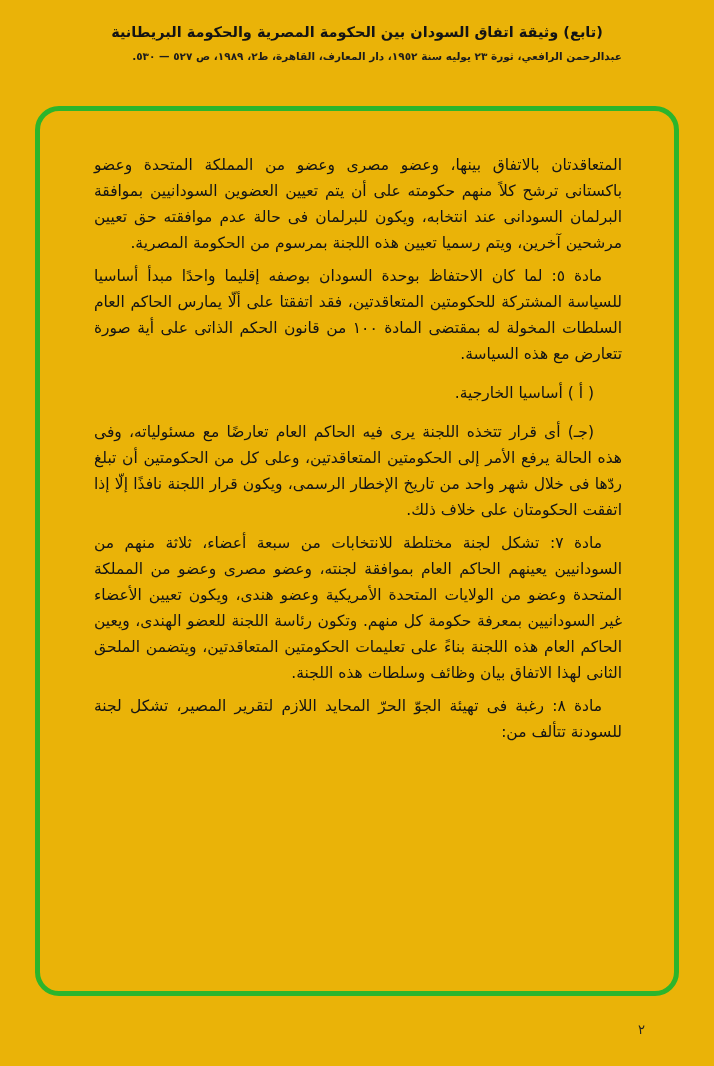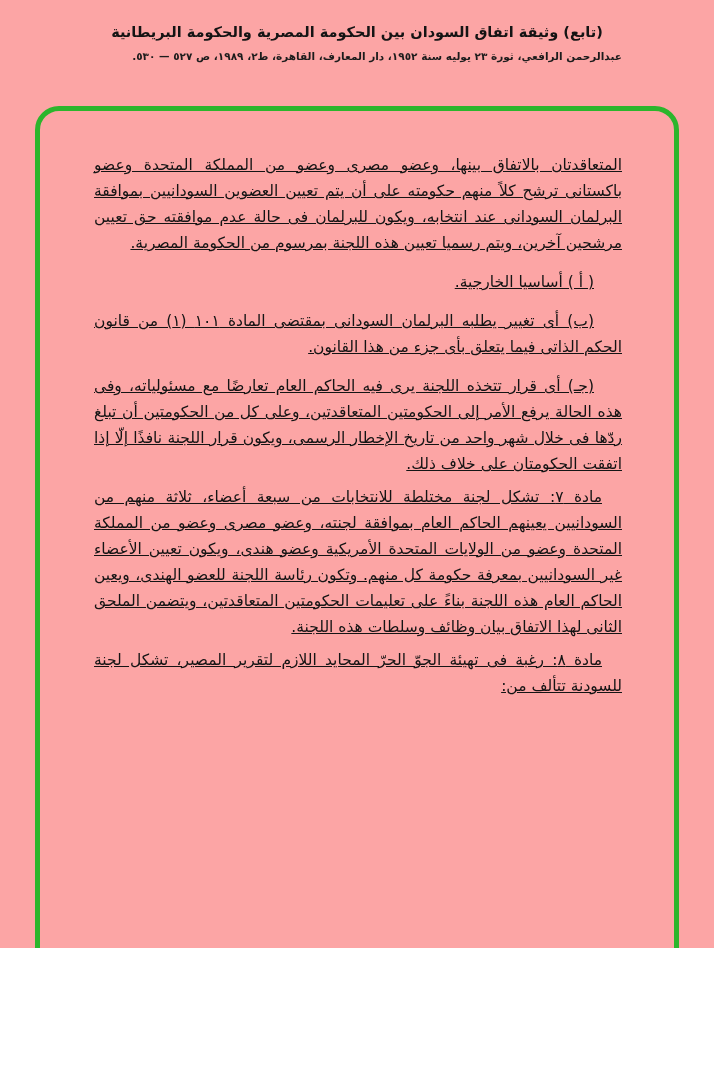--- a/index.html
+++ b/index.html
@@ -1,21 +1,21 @@
 <!DOCTYPE html>
 <html lang="ar"><head>
 <meta charset="utf-8">
 <style>
   * { margin: 0; padding: 0; box-sizing: border-box; }
   html, body { background: #ffffff; }
   .page {
     position: relative;
     width: 714px;
-    height: 948px;
-    background: #fca5a5;
+    height: 1066px;
+    background: #eab308;
     overflow: hidden;
     font-family: "DejaVu Sans", sans-serif;
     color: #141414;
   }
   .header {
     position: absolute;
     top: 24px;
     left: 0;
     right: 0;
     text-align: center;
@@ -46,21 +46,21 @@
   .content {
     position: absolute;
     top: 152px;
     right: 92px;
     width: 528px;
     direction: rtl;
     font-size: 15.5px;
     line-height: 26px;
     text-align: justify;
   }
-  .para { text-align: justify; text-align-last: right; text-decoration: underline; }
+  .para { text-align: justify; text-align-last: right; }
   .para.cont { margin-top: 0; }
   .para.art  { text-indent: 20px; margin-top: 7px; }
   .para.item { text-indent: 28px; margin-top: 13px; margin-bottom: 4px; }
   .page-mark {
     position: absolute;
     top: 1022px;
     left: 638px;
     font-size: 13px;
     direction: rtl;
     color: #222;
@@ -73,22 +73,22 @@
 
   <header class="header">
     <div class="title">(تابع) وثيقة اتفاق السودان بين الحكومة المصرية والحكومة البريطانية</div>
     <div class="citation">عبدالرحمن الرافعي، ثورة ٢٣ يوليه سنة ١٩٥٢، دار المعارف، القاهرة، ط٢، ١٩٨٩، ص ٥٢٧ — ٥٣٠.</div>
   </header>
 
   <div class="frame" style="border-color: rgb(44, 181, 44);"></div>
 
   <main class="content" dir="rtl">
     <p class="para cont">المتعاقدتان بالاتفاق بينها، وعضو مصرى وعضو من المملكة المتحدة وعضو باكستانى ترشح كلاً منهم حكومته على أن يتم تعيين العضوين السودانيين بموافقة البرلمان السودانى عند انتخابه، ويكون للبرلمان فى حالة عدم موافقته حق تعيين مرشحين آخرين، ويتم رسميا تعيين هذه اللجنة بمرسوم من الحكومة المصرية.</p>
+    <p class="para art">مادة ٥: لما كان الاحتفاظ بوحدة السودان بوصفه إقليما واحدًا مبدأ أساسيا للسياسة المشتركة للحكومتين المتعاقدتين، فقد اتفقتا على ألّا يمارس الحاكم العام السلطات المخولة له بمقتضى المادة ١٠٠ من قانون الحكم الذاتى على أية صورة تتعارض مع هذه السياسة.</p>
     <p class="para item">( أ ) أساسيا الخارجية.</p>
-    <p class="para item">(ب) أى تغيير يطلبه البرلمان السودانى بمقتضى المادة ١٠١ (١) من قانون الحكم الذاتى فيما يتعلق بأى جزء من هذا القانون.</p>
     <p class="para item">(جـ) أى قرار تتخذه اللجنة يرى فيه الحاكم العام تعارضًا مع مسئولياته، وفى هذه الحالة يرفع الأمر إلى الحكومتين المتعاقدتين، وعلى كل من الحكومتين أن تبلغ ردّها فى خلال شهر واحد من تاريخ الإخطار الرسمى، ويكون قرار اللجنة نافذًا إلّا إذا اتفقت الحكومتان على خلاف ذلك.</p>
     <p class="para art">مادة ٧: تشكل لجنة مختلطة للانتخابات من سبعة أعضاء، ثلاثة منهم من السودانيين يعينهم الحاكم العام بموافقة لجنته، وعضو مصرى وعضو من المملكة المتحدة وعضو من الولايات المتحدة الأمريكية وعضو هندى، ويكون تعيين الأعضاء غير السودانيين بمعرفة حكومة كل منهم. وتكون رئاسة اللجنة للعضو الهندى، ويعين الحاكم العام هذه اللجنة بناءً على تعليمات الحكومتين المتعاقدتين، ويتضمن الملحق الثانى لهذا الاتفاق بيان وظائف وسلطات هذه اللجنة.</p>
     <p class="para art">مادة ٨: رغبة فى تهيئة الجوّ الحرّ المحايد اللازم لتقرير المصير، تشكل لجنة للسودنة تتألف من:</p>
   </main>
 
   <div class="page-mark">٢</div>
 
 </div>
 
 </body></html>

